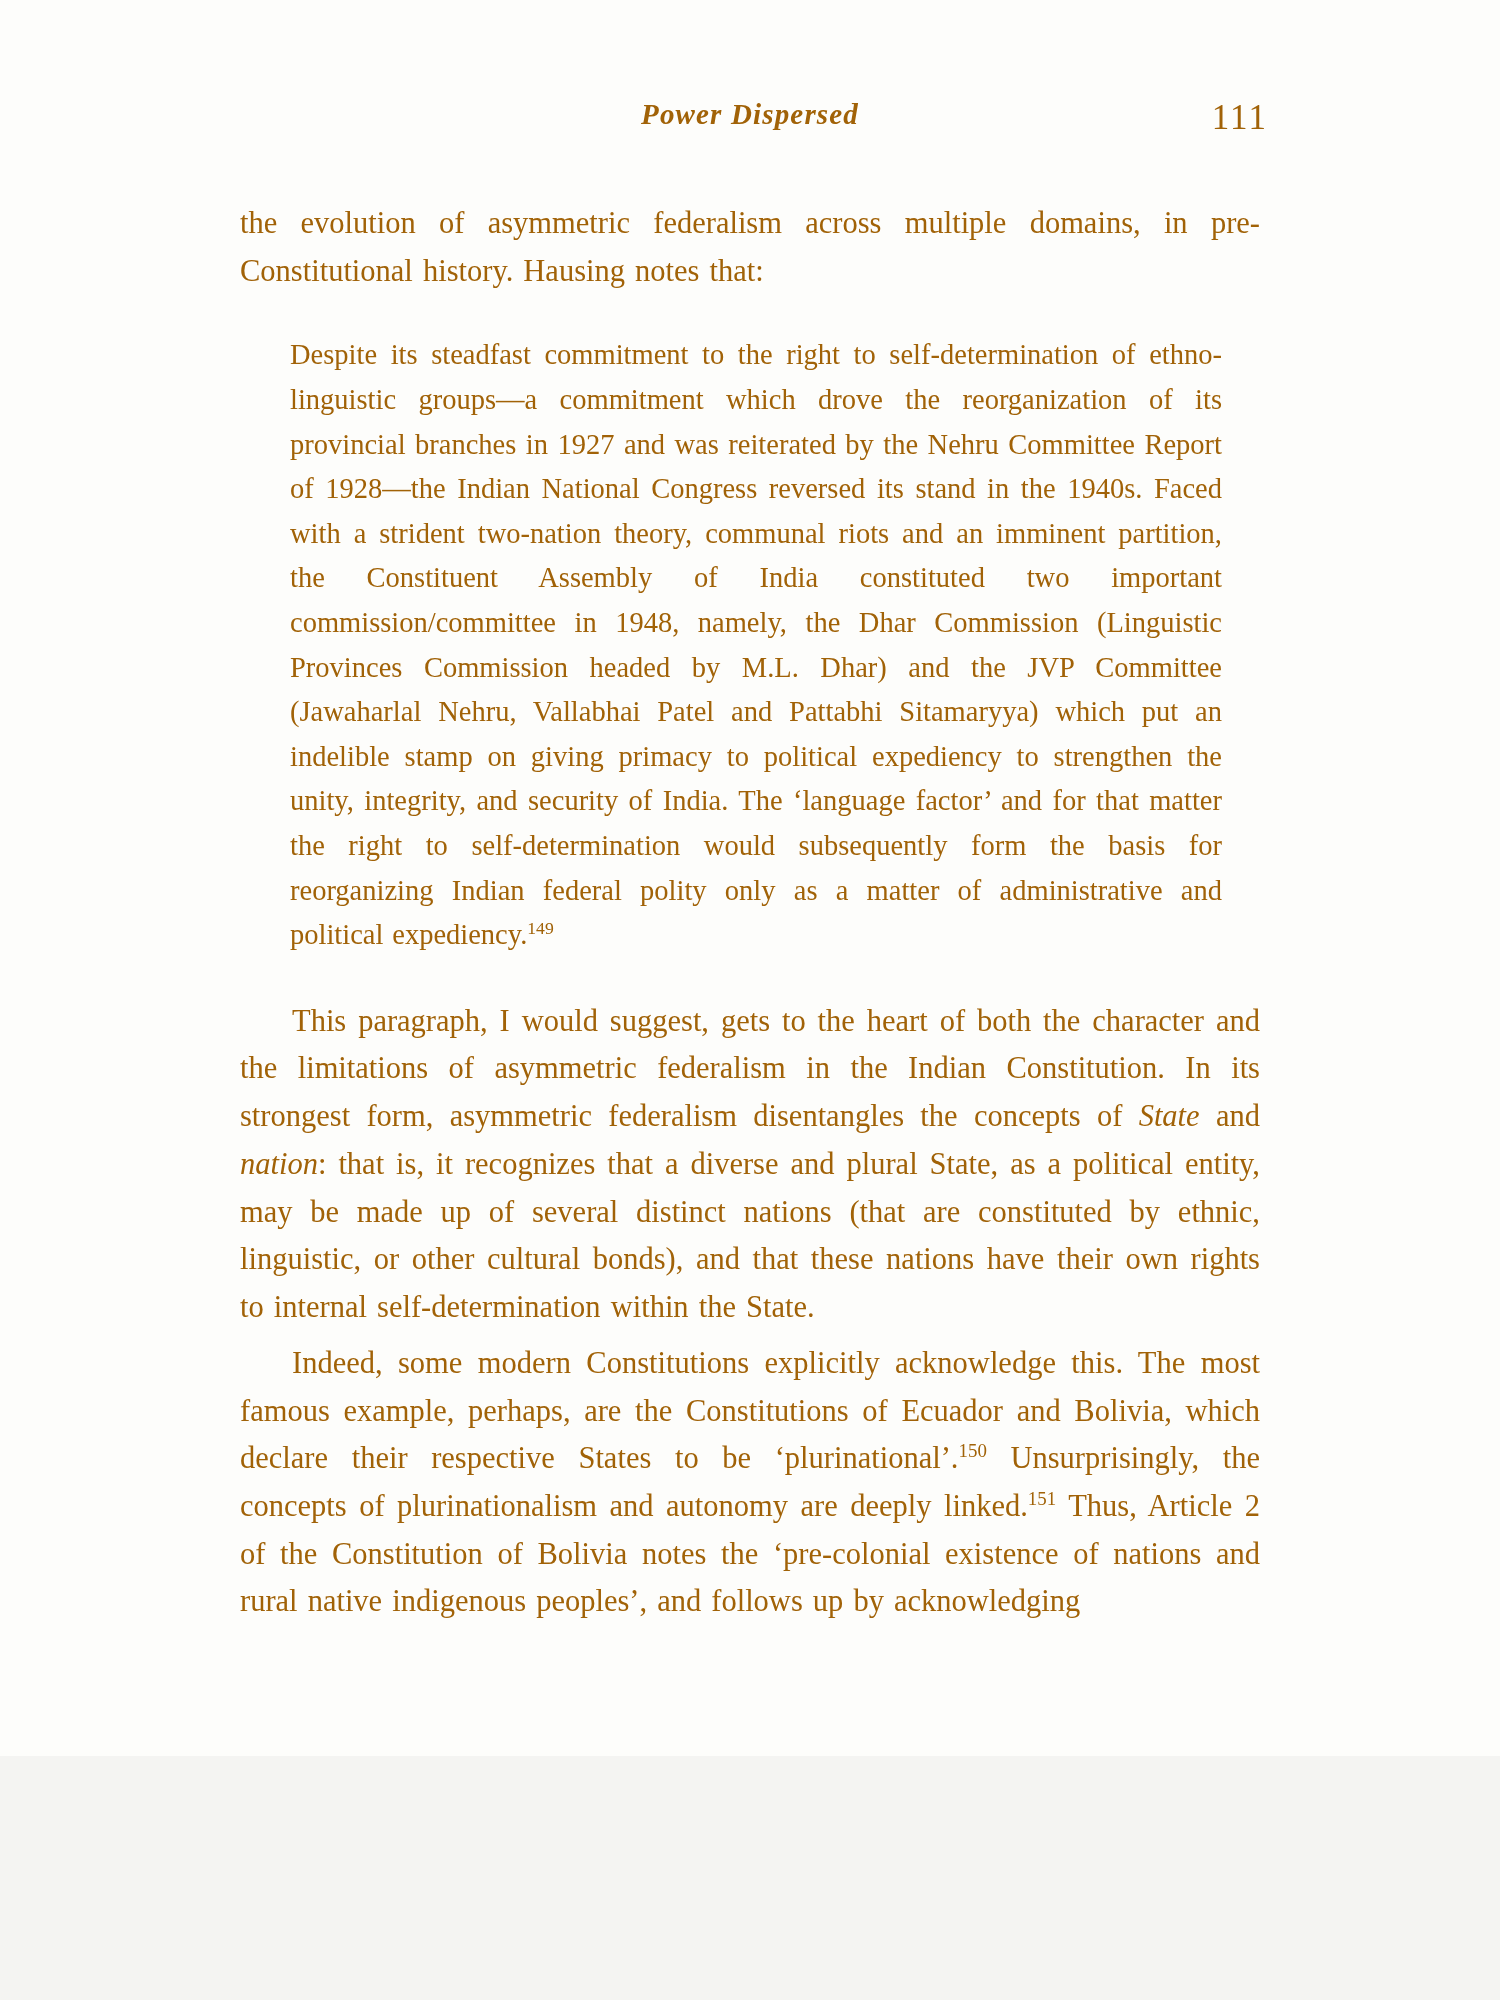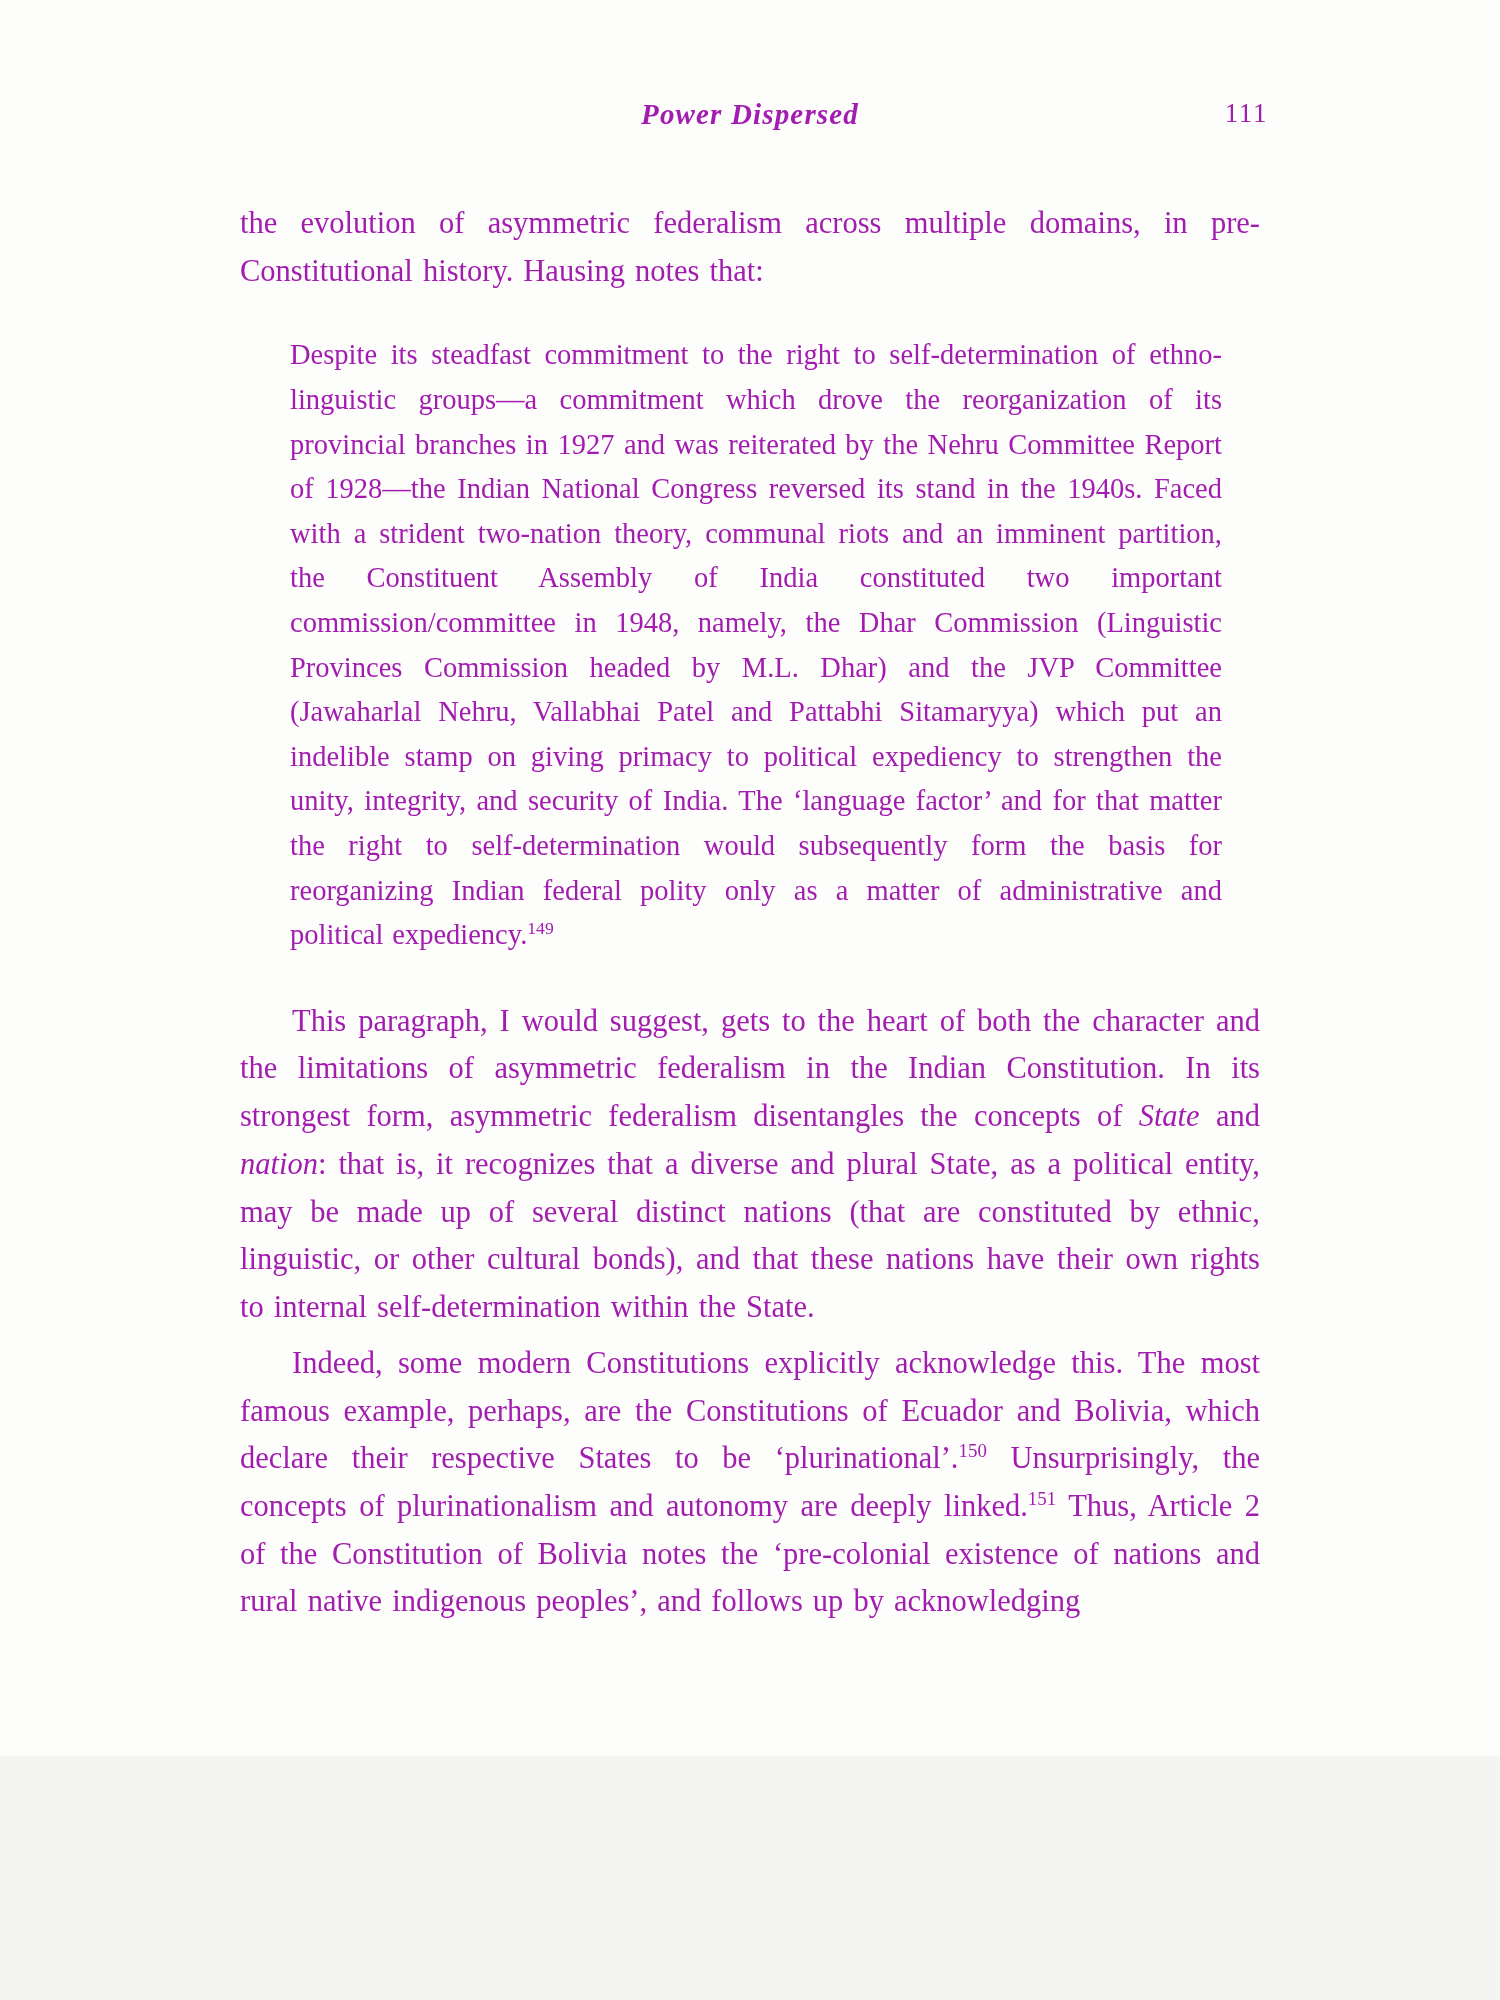--- a/index.html
+++ b/index.html
@@ -2,21 +2,21 @@
 <html><head>
 <meta charset="utf-8">
 <style>
   html, body { margin: 0; padding: 0; background: #f4f4f2; }
   .page {
     position: relative;
     width: 1500px;
     height: 1756px;
     margin: 0 auto;
     background: #fdfdfb;
-    color: #a21caf;
+    color: #a16207;
     font-family: "Liberation Serif", serif;
     box-sizing: border-box;
     padding: 98px 232px 0 232px;
     overflow: hidden;
   }
   .running-head {
     position: relative;
     height: 46px;
     margin-bottom: 56px;
   }
@@ -26,21 +26,21 @@
     text-align: center;
     font-style: italic;
     font-weight: bold;
     font-size: 29px;
     letter-spacing: 0.04em;
   }
   .running-head .folio {
     position: absolute;
     right: 0;
     top: 0;
-    font-size: 27px;
+    font-size: 35px;
     letter-spacing: 0.06em;
   }
   .body-text p.paragraph {
     font-size: 30.5px;
     line-height: 1.565;
     text-align: justify;
     margin: 8px;
     word-spacing: 0.08em;
   }
   .body-text p.paragraph.indent { text-indent: 52px; }

